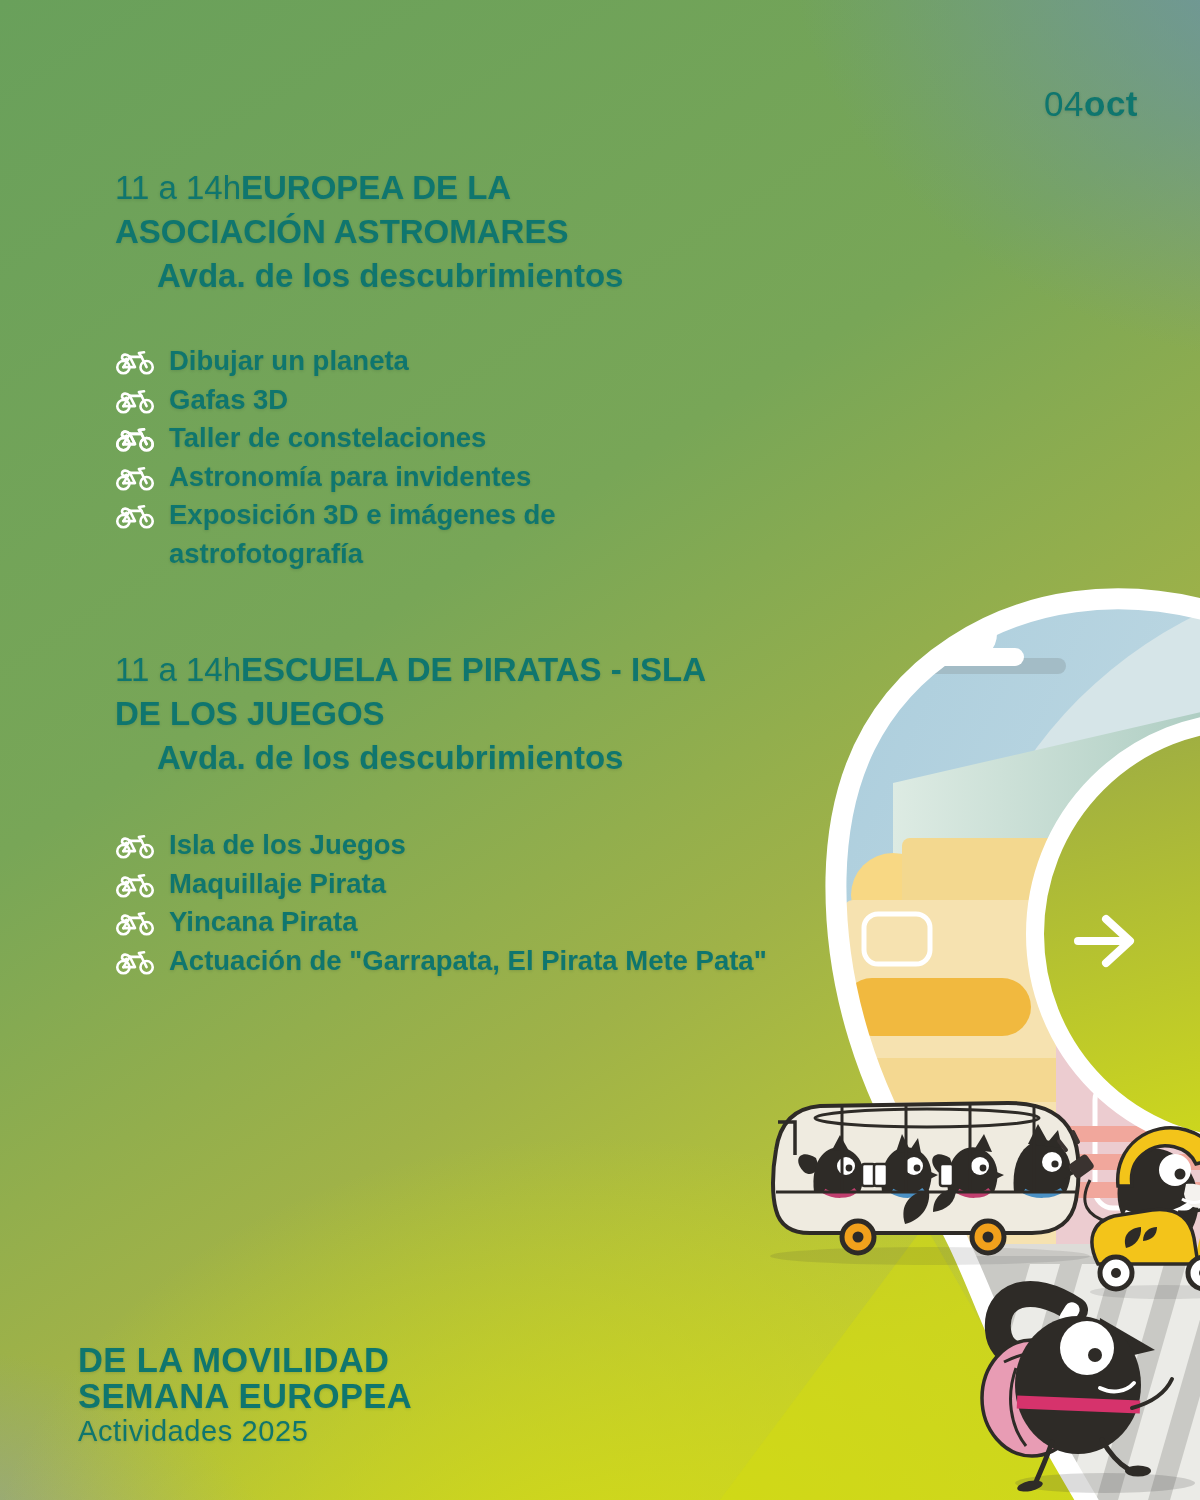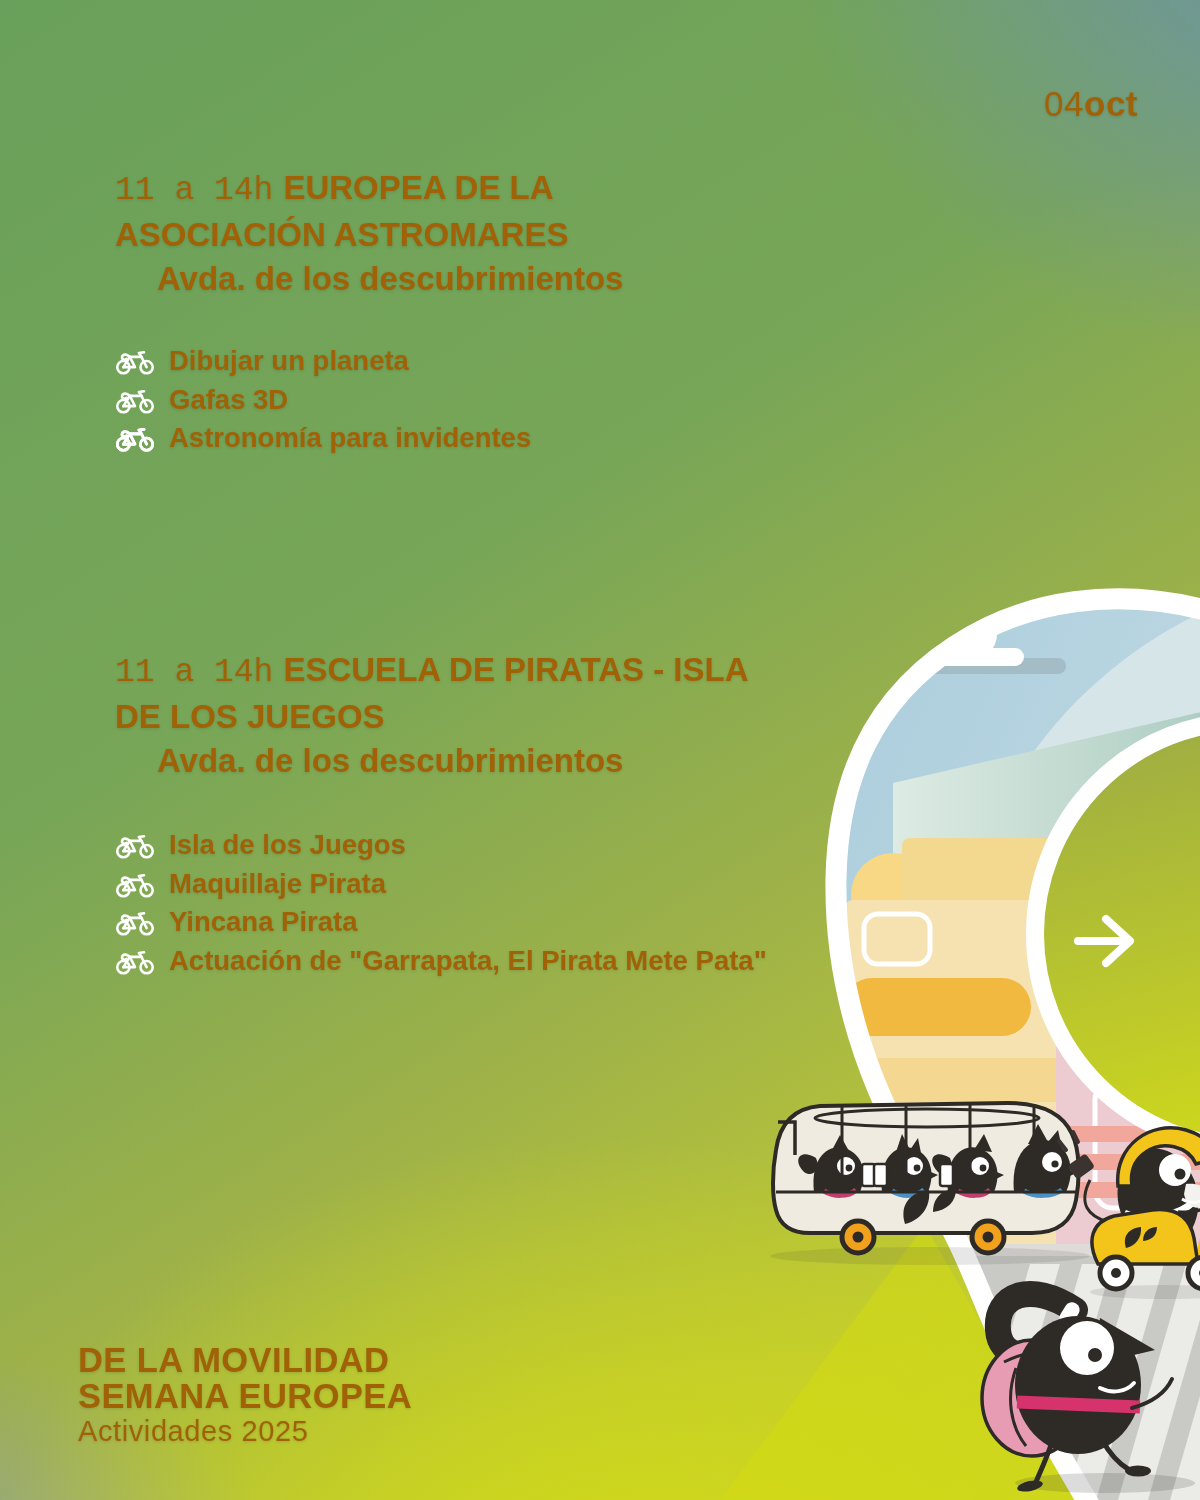--- a/index.html
+++ b/index.html
@@ -6,25 +6,25 @@
   body{
     width:1200px;height:1500px;overflow:hidden;position:relative;
     font-family:"Liberation Sans","DejaVu Sans",sans-serif;
     background:
       radial-gradient(1000px 780px at 50% 108%, #d2da16 0%, rgba(210,218,22,0) 62%),
       radial-gradient(760px 640px at -6% 112%, #8a9ab2 0%, rgba(138,154,178,0) 52%),
       radial-gradient(1000px 820px at 112% -6%, #6d92af 0%, rgba(109,146,175,0) 56%),
       linear-gradient(148deg, #69a05b 0%, #78a657 38%, #9fb248 62%, #c2cc31 85%, #c9d32a 100%);
   }
   .illo{position:absolute;left:0;top:0;}
-  .txt{color:#a16207;text-shadow:0 1px 3px rgba(40,60,40,.18);}
+  .txt{color:#0f766e;text-shadow:0 1px 3px rgba(40,60,40,.18);}
   .date{position:absolute;top:84px;right:62px;font-size:35px;font-weight:400;letter-spacing:.5px;}
   .date b{font-weight:700;}
   .event-heading{position:absolute;font-size:33px;line-height:44px;font-weight:700;}
-  .event-time{font-weight:400;margin-right:10px;font-family:Liberation Mono, monospace;}
+  .event-time{font-weight:400;}
   .event-location{display:block;padding-left:42px;}
   #event1{left:115px;top:166px;width:560px;}
   #event2{left:115px;top:648px;width:640px;}
   .activity-list{position:absolute;left:115px;list-style:none;margin:0;padding:0;
     font-size:27.5px;font-weight:700;line-height:38.5px;}
   #list1{top:342px;width:560px;}
   #list2{top:826px;width:700px;}
   .activity-list li{position:relative;padding-left:54px;}
   .bike{position:absolute;left:0;top:6px;width:40px;height:28px;}
   .footer{position:absolute;left:78px;top:1342px;}
@@ -311,38 +311,54 @@
         <g stroke="#ffffff" stroke-width="4" fill="none" stroke-linecap="round" stroke-linejoin="round">
           <circle cx="13" cy="29" r="9.5"></circle>
           <circle cx="49" cy="29" r="9.5"></circle>
           <path d="M13 29 L23 13 L41 13 L49 29"></path>
           <path d="M23 13 L31 29 L13 29"></path>
           <path d="M41 13 L37 7 L45 6"></path>
           <path d="M23 13 C 18 8 12 9 11 13 C 10 17 15 19 18 16"></path>
         </g>
       </svg>
     </span>
+    <span class="item-text">Taller de constelaciones</span>
   </li>
 
   <li>
     <span class="bike">
       <svg viewBox="0 0 62 42" width="40" height="28">
         <g stroke="#ffffff" stroke-width="4" fill="none" stroke-linecap="round" stroke-linejoin="round">
           <circle cx="13" cy="29" r="9.5"></circle>
           <circle cx="49" cy="29" r="9.5"></circle>
           <path d="M13 29 L23 13 L41 13 L49 29"></path>
           <path d="M23 13 L31 29 L13 29"></path>
           <path d="M41 13 L37 7 L45 6"></path>
           <path d="M23 13 C 18 8 12 9 11 13 C 10 17 15 19 18 16"></path>
         </g>
       </svg>
     </span>
     <span class="item-text">Astronomía para invidentes</span>
   </li>
 
+  <li>
+    <span class="bike">
+      <svg viewBox="0 0 62 42" width="40" height="28">
+        <g stroke="#ffffff" stroke-width="4" fill="none" stroke-linecap="round" stroke-linejoin="round">
+          <circle cx="13" cy="29" r="9.5"></circle>
+          <circle cx="49" cy="29" r="9.5"></circle>
+          <path d="M13 29 L23 13 L41 13 L49 29"></path>
+          <path d="M23 13 L31 29 L13 29"></path>
+          <path d="M41 13 L37 7 L45 6"></path>
+          <path d="M23 13 C 18 8 12 9 11 13 C 10 17 15 19 18 16"></path>
+        </g>
+      </svg>
+    </span>
+    <span class="item-text">Exposición 3D e imágenes de astrofotografía</span>
+  </li>
 </ul>
 
 <div class="event-heading txt" id="event2">
   <span class="event-time">11 a 14h</span><span class="event-title">ESCUELA DE PIRATAS - ISLA DE LOS JUEGOS</span>
   <span class="event-location">Avda. de los descubrimientos</span>
 </div>
 
 <ul class="activity-list txt" id="list2">
   <li>
     <span class="bike">

